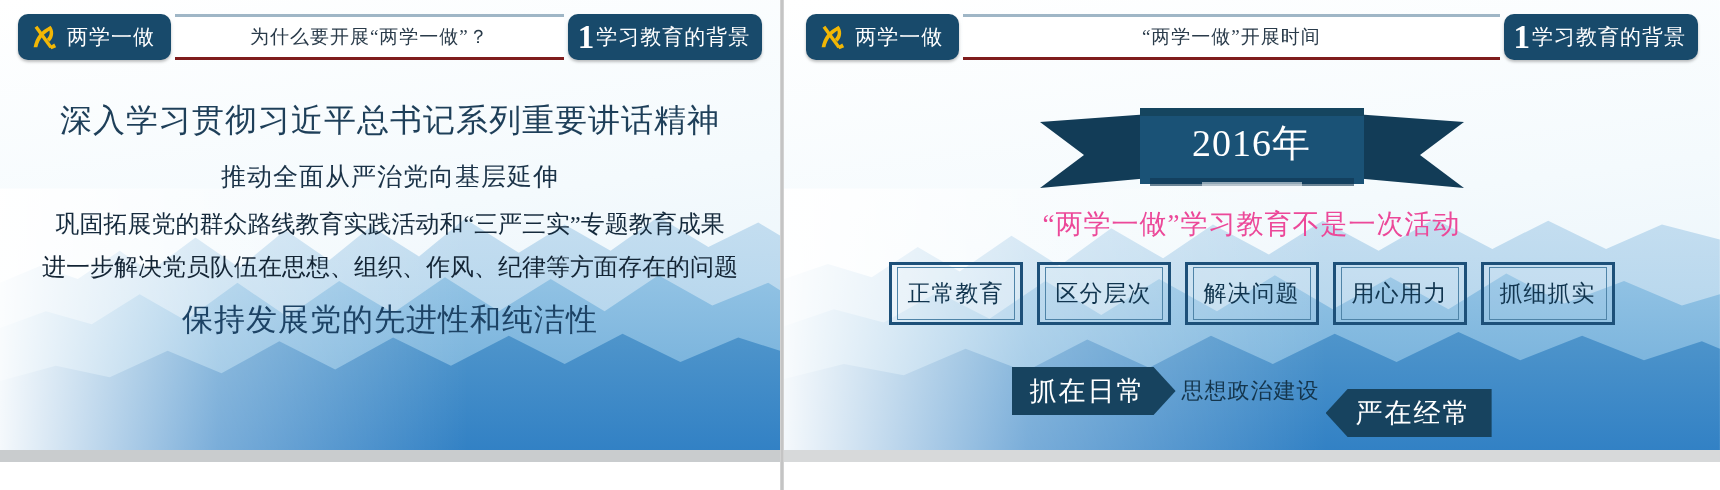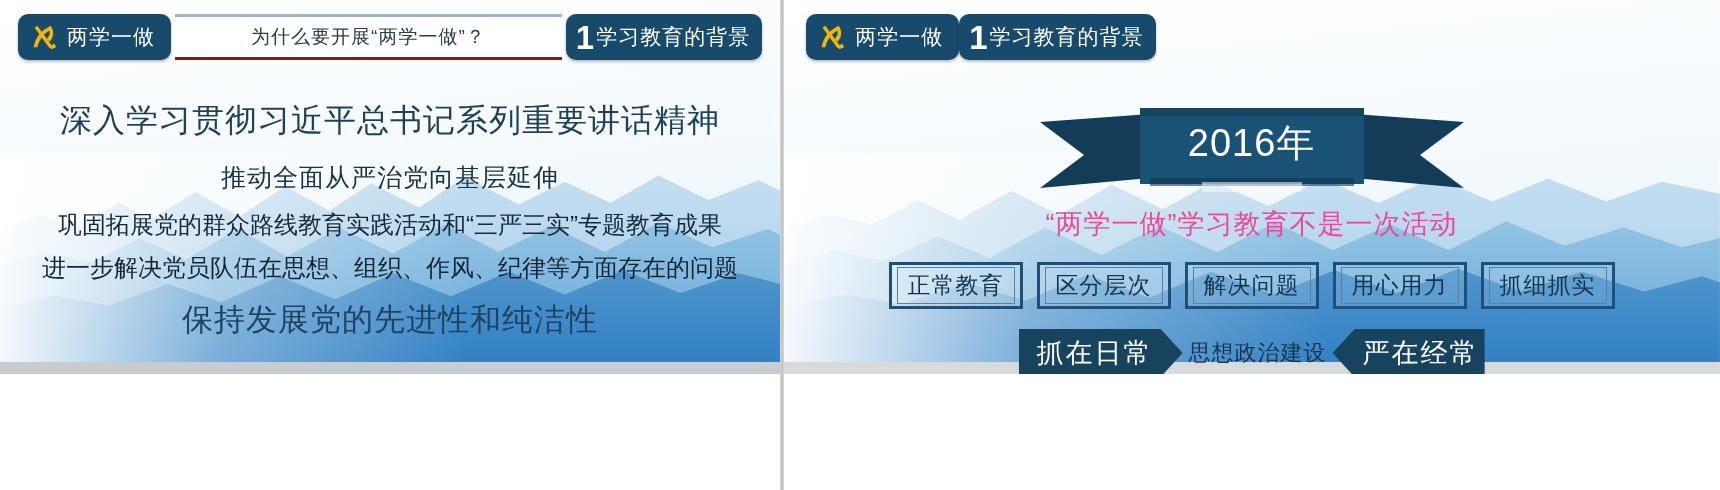--- a/index.html
+++ b/index.html
@@ -13,23 +13,24 @@
     width: 1720px;
     height: 490px;
     overflow: hidden;
     background: #ffffff;
     display: flex;
   }
 
   
   .slide {
     position: relative;
-    height: 374px;
+    height: 462px;
     overflow: hidden;
     background: #ffffff;
+    font-family: Liberation Serif, serif;
   }
   .slide.left  { width: 782px; }
   .slide.right { width: 938px; }
 
   .divider {
     width: 4px;
     height: 490px;
     background: linear-gradient(to right,#d9d9d9,#bdbdbd,#d9d9d9);
     flex: 0 0 4px;
   }
@@ -180,21 +181,21 @@
     gap: 14px;
     margin-top: 20px;
   }
   .chip {
     border: 3px solid #1d5079;
     padding: 2px 5px;
     background: rgba(255,255,255,0.12);
   }
   .chip-inner {
     border: 1px solid #4f84a8;
-    padding: 2px 10px;
+    padding: 10px 10px;
     color: #11354f;
     font-size: 23px;
     letter-spacing: 1px;
     white-space: nowrap;
   }
 
   .arrow-row {
     display: flex;
     justify-content: center;
     align-items: center;
@@ -209,22 +210,23 @@
     font-size: 27px;
     letter-spacing: 2px;
     background: #17435f;
     white-space: nowrap;
   }
   .arrow-box.a-left {
     padding: 0 30px 0 18px;
     clip-path: polygon(0 0, calc(100% - 22px) 0, 100% 50%, calc(100% - 22px) 100%, 0 100%);
   }
   .arrow-box.a-right {
-    padding: 0 6px 0 30px;
+    padding: 0 20px 0 30px;
     clip-path: polygon(22px 0, 100% 0, 100% 100%, 22px 100%, 0 50%);
+    margin-top: 44px;
   }
   .arrow-mid {
     color: #14354c;
     font-size: 22px;
     letter-spacing: 1px;
     padding: 0 6px;
     white-space: nowrap;
   }
 </style>
 </head>
@@ -343,20 +345,23 @@
         <span class="emblem">
           <svg viewBox="0 0 32 32">
             <path d="M6 27 C8 16 14 9 23 5 L25 8 C17 12 12 18 10 27 Z" fill="#f2b705"></path>
             <path d="M24 4 C28 9 28 16 23 21 L20 18 C24 14 24 9 21 6 Z" fill="#f2b705"></path>
             <path d="M7 6 L10 4 L26 26 L23 28 Z" fill="#f2b705"></path>
             <path d="M23 26 L28 23 L30 27 L25 29 Z" fill="#f2b705"></path>
           </svg>
         </span>
         <span class="brand-text">两学一做</span>
       </div>
+      <div class="subtitle-bar">
+        <span class="subtitle-text">“两学一做”开展时间</span>
+      </div>
       <div class="section-tag">
         <span class="section-num">1</span>
         <span class="section-label">学习教育的背景</span>
       </div>
     </div>
 
     <div class="right-body">
 
       <div class="ribbon-wrap">
         <svg viewBox="0 0 440 96" preserveAspectRatio="none">

